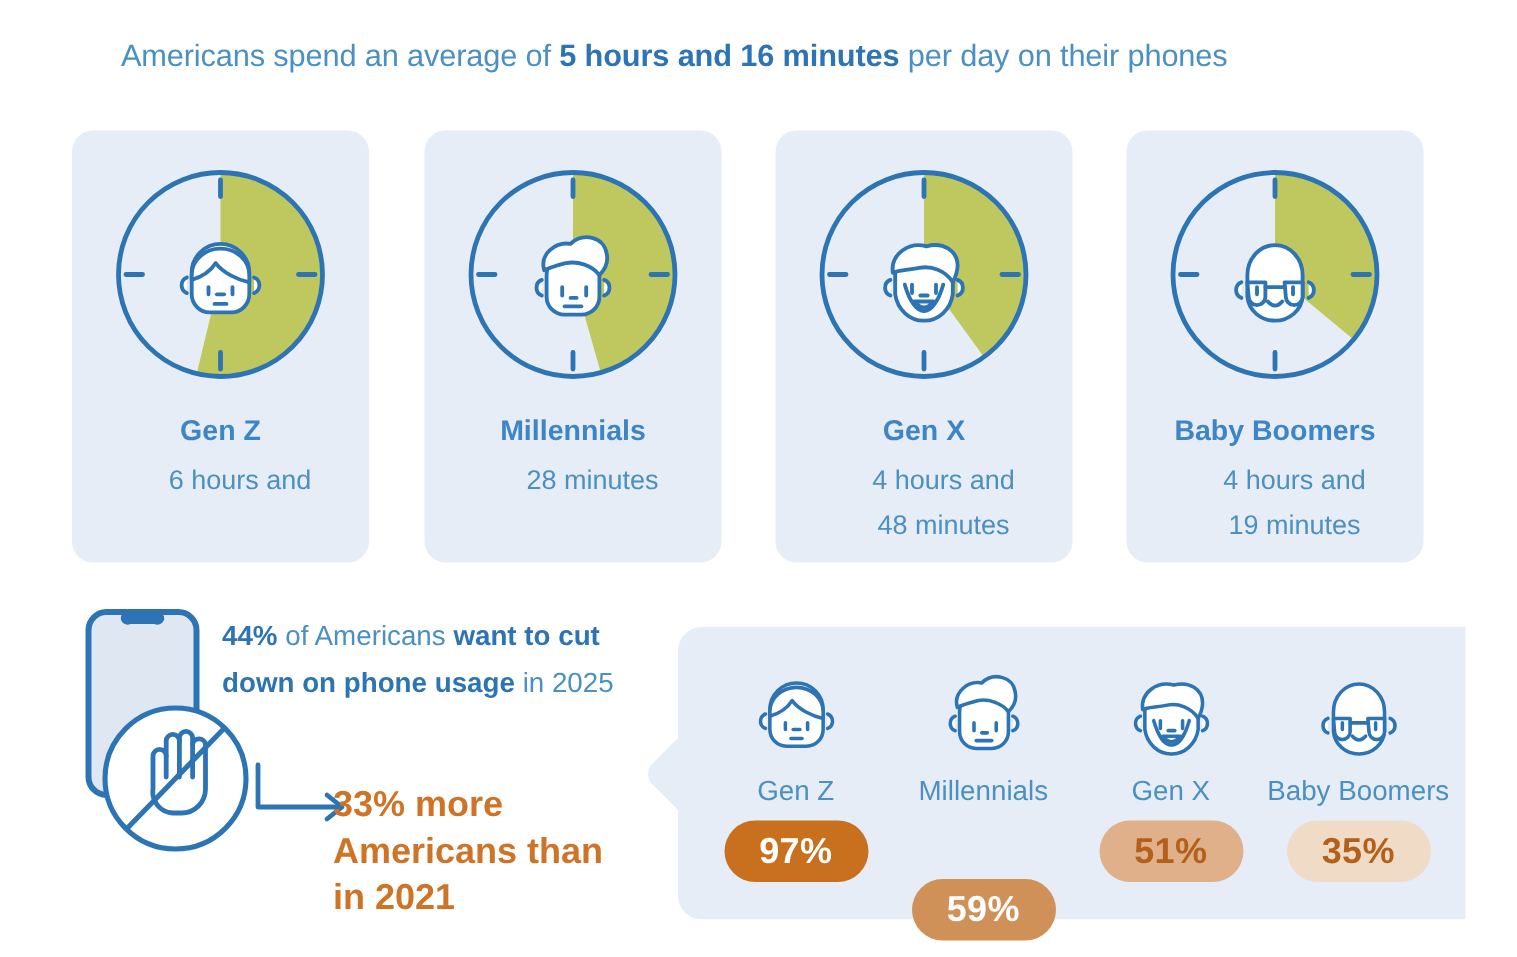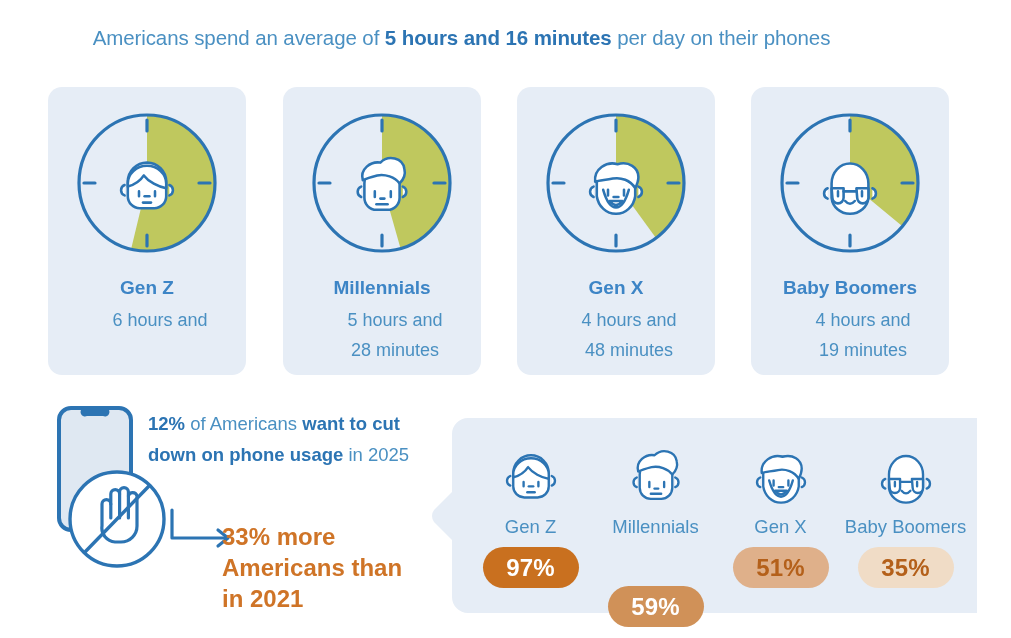--- a/index.html
+++ b/index.html
@@ -16,21 +16,21 @@
     position: relative;
     width: 1011px;
     height: 638px;
     background: #ffffff;
   }
 
   
   .headline {
     position: absolute;
     top: 26px;
-    left: 16px;
+    left: 4px;
     width: 891px;
     text-align: center;
     font-size: 20.5px;
     color: #4a90c2;
     letter-spacing: -0.1px;
     white-space: nowrap;
   }
   .headline b { color: #2c74b3; font-weight: bold; }
 
   
@@ -217,21 +217,20 @@
             <path d="M28 48 a22 22 0 0 1 44 0 v18 a15 15 0 0 1 -15 15 h-14 a15 15 0 0 1 -15 -15 z" stroke="#2c74b3" fill="#fff" stroke-width="3.2" stroke-linejoin="round" stroke-linecap="round"></path>
             <path d="M26 44 c-4 -14 10 -24 22 -22 c10 -10 28 -6 30 8 c2 8 -2 14 -6 18 c-6 -8 -18 -12 -28 -10 c-8 2 -14 4 -18 6 z" stroke="#2c74b3" fill="#fff" stroke-width="3.2" stroke-linejoin="round" stroke-linecap="round"></path>
             <path d="M41 58 v7 M61 58 v7" stroke="#2c74b3" fill="none" stroke-width="3.2" stroke-linecap="round" stroke-linejoin="round"></path>
             <path d="M48 67 h5" stroke="#2c74b3" fill="none" stroke-width="3.2" stroke-linecap="round" stroke-linejoin="round"></path>
             <path d="M43 74 h14" stroke="#2c74b3" fill="none" stroke-width="3.2" stroke-linecap="round" stroke-linejoin="round"></path>
           </g>
      </svg>
       </div>
     <div class="card-title">Millennials</div>
     <div class="card-sub">
-      <div>5 hours and</div>
       <div>28 minutes</div>
     </div>
   </div>
 
   <div class="card" id="card-2">
     <div class="clock-wrap">
         <svg width="160" height="160" viewBox="0 0 160 160">
        <circle cx="80" cy="80" r="68" fill="#e6edf6"></circle>
        <path d="M 80 80 L 80 12 A 68 68 0 0 1 119.96939715588817 135.0131556174964 Z" fill="#bfc85e"></path>
        <circle cx="80" cy="80" r="68" fill="none" stroke="#2c74b3" stroke-width="3.2"></circle>
@@ -294,21 +293,21 @@
       <circle cx="62" cy="115" r="47" fill="#ffffff" stroke="#2c74b3" stroke-width="3.4"></circle>
       <g fill="none" stroke="#2c74b3" stroke-width="3.2" stroke-linecap="round" stroke-linejoin="round">
         <path d="M47 122 v-22 a4.4 4.4 0 0 1 8.8 0 v-10 a4.4 4.4 0 0 1 8.8 0 v-2 a4.4 4.4 0 0 1 8.8 0 v4 a4.4 4.4 0 0 1 8.6 0 v30 a16 16 0 0 1 -16 16 h-6 a14 14 0 0 1 -13 -16 z"></path>
         <path d="M55.8 100 v14 M64.6 90 v24 M73.4 92 v22"></path>
       </g>
       <line x1="30" y1="148" x2="94" y2="82" stroke="#2c74b3" stroke-width="3.4" stroke-linecap="round"></line>
     </svg>
   </div>
 
   <div class="stat-text">
-    <b>12%</b><span> of Americans </span><b>want to cut down on phone usage</b><span> in 2025</span>
+    <b>44%</b><span> of Americans </span><b>want to cut down on phone usage</b><span> in 2025</span>
   </div>
 
   <div class="arrow-icon">
     <svg width="78" height="44" viewBox="0 0 78 44">
       <path d="M4 2 V30 H58" fill="none" stroke="#2c74b3" stroke-width="3.2" stroke-linecap="round" stroke-linejoin="round"></path>
       <path d="M50 22 L60 30 L50 38" fill="none" stroke="#2c74b3" stroke-width="3.2" stroke-linecap="round" stroke-linejoin="round"></path>
     </svg>
   </div>
 
   <div class="orange-text">

